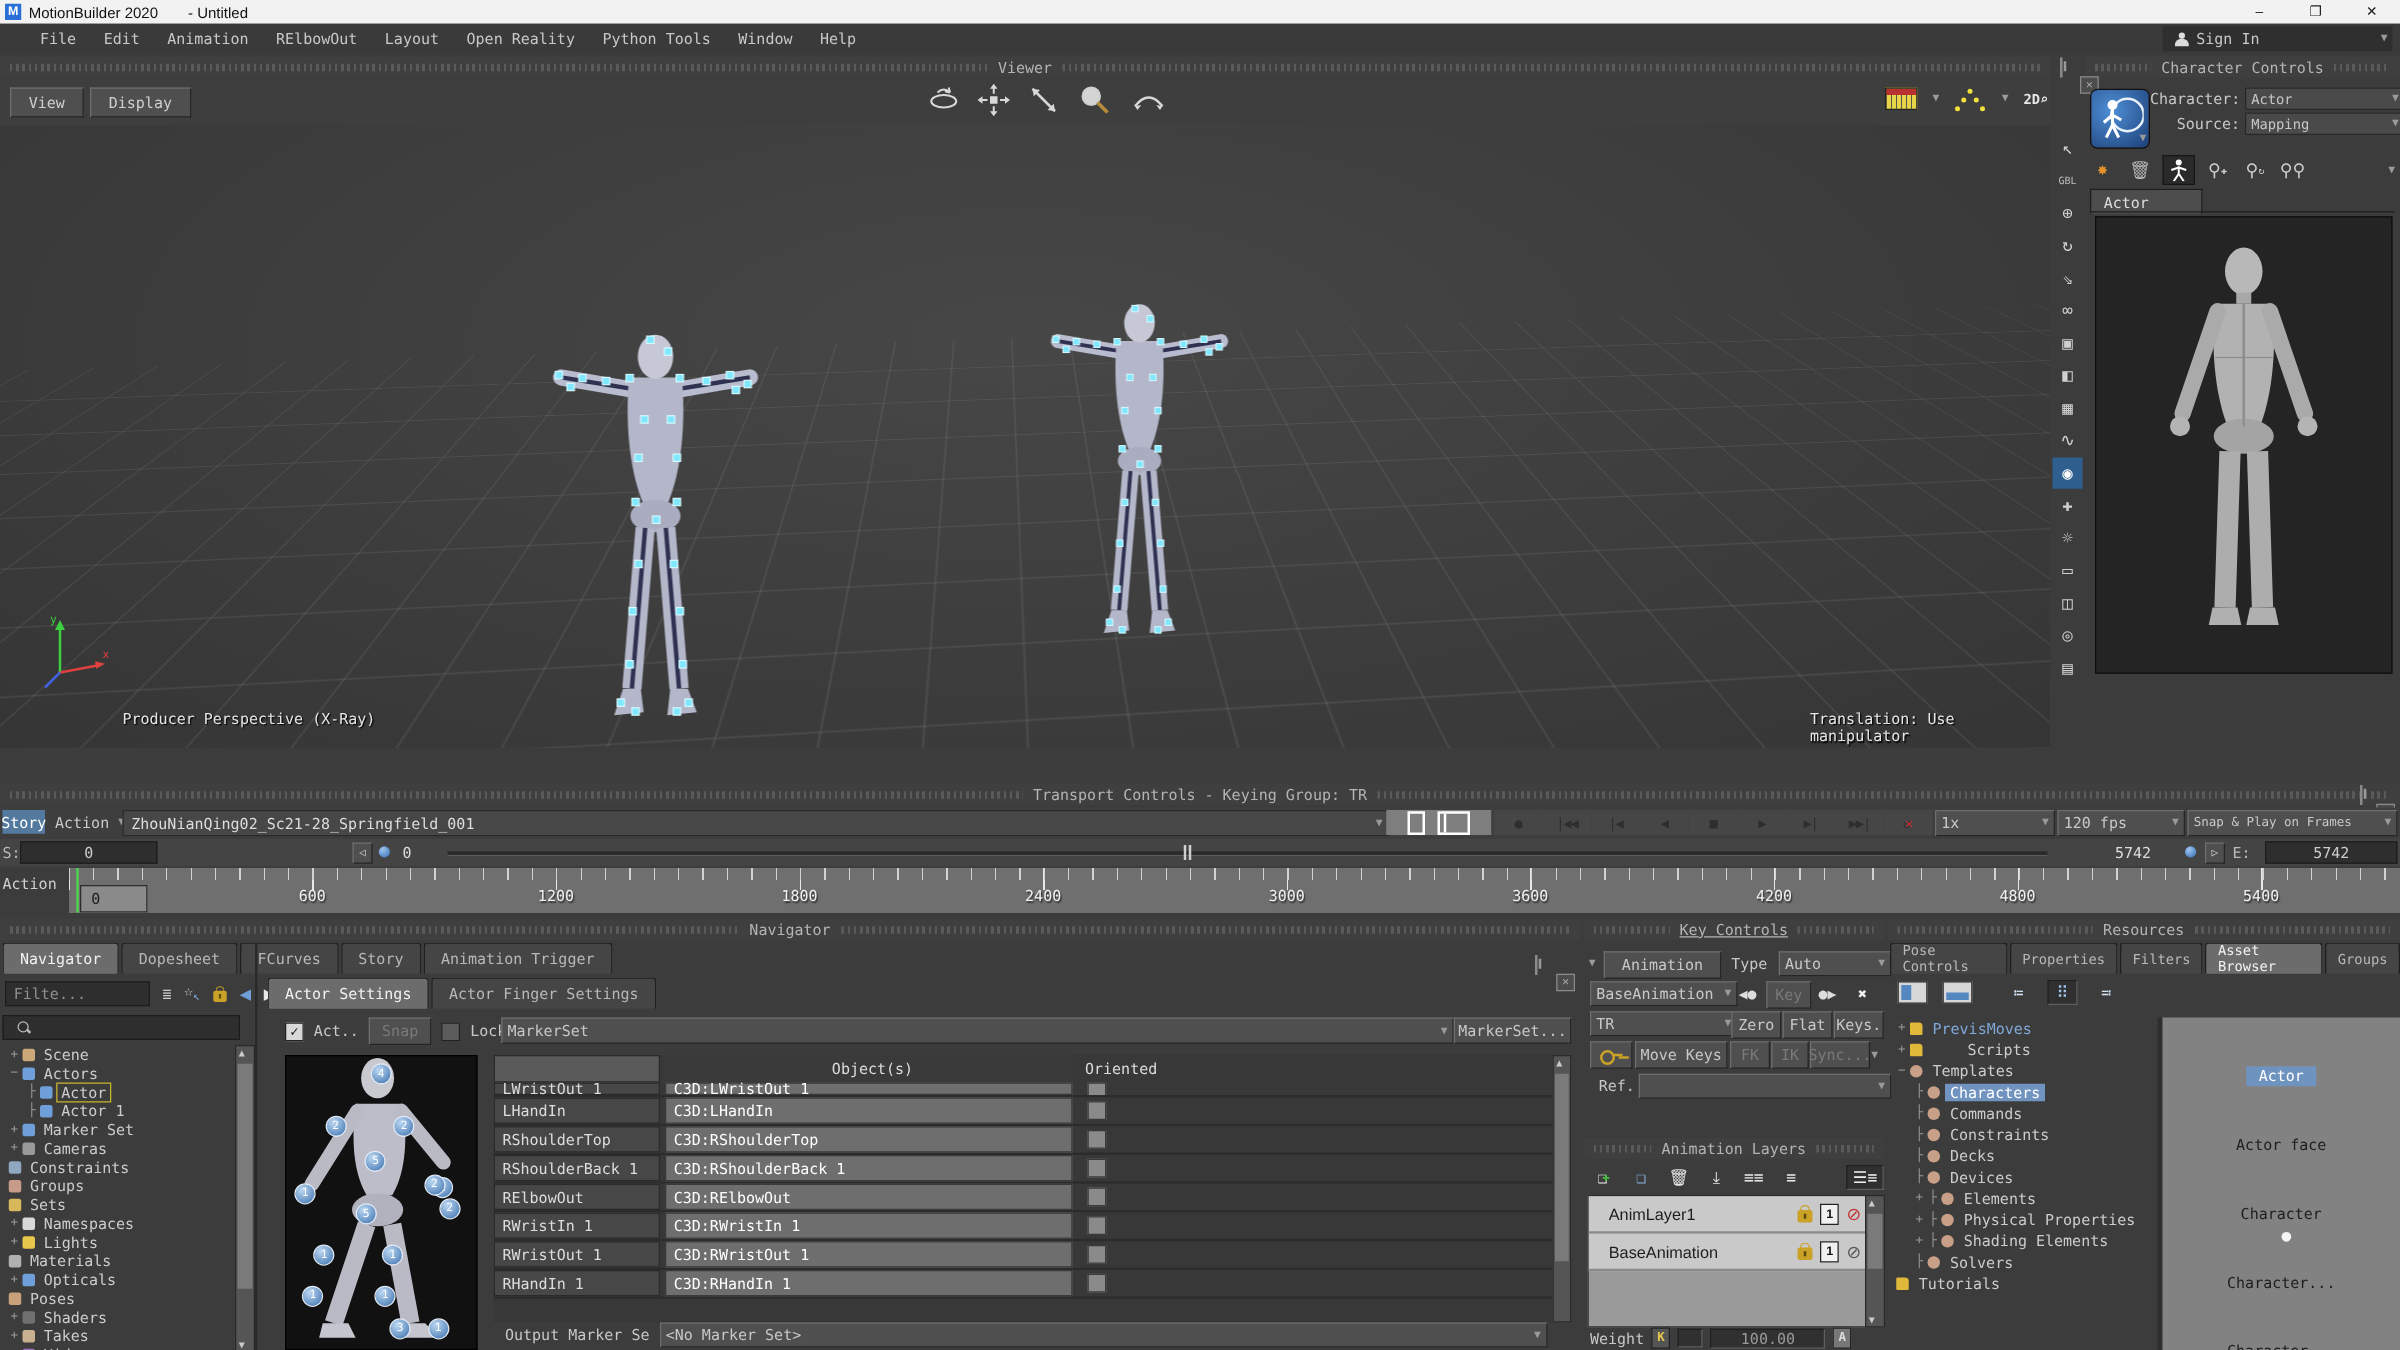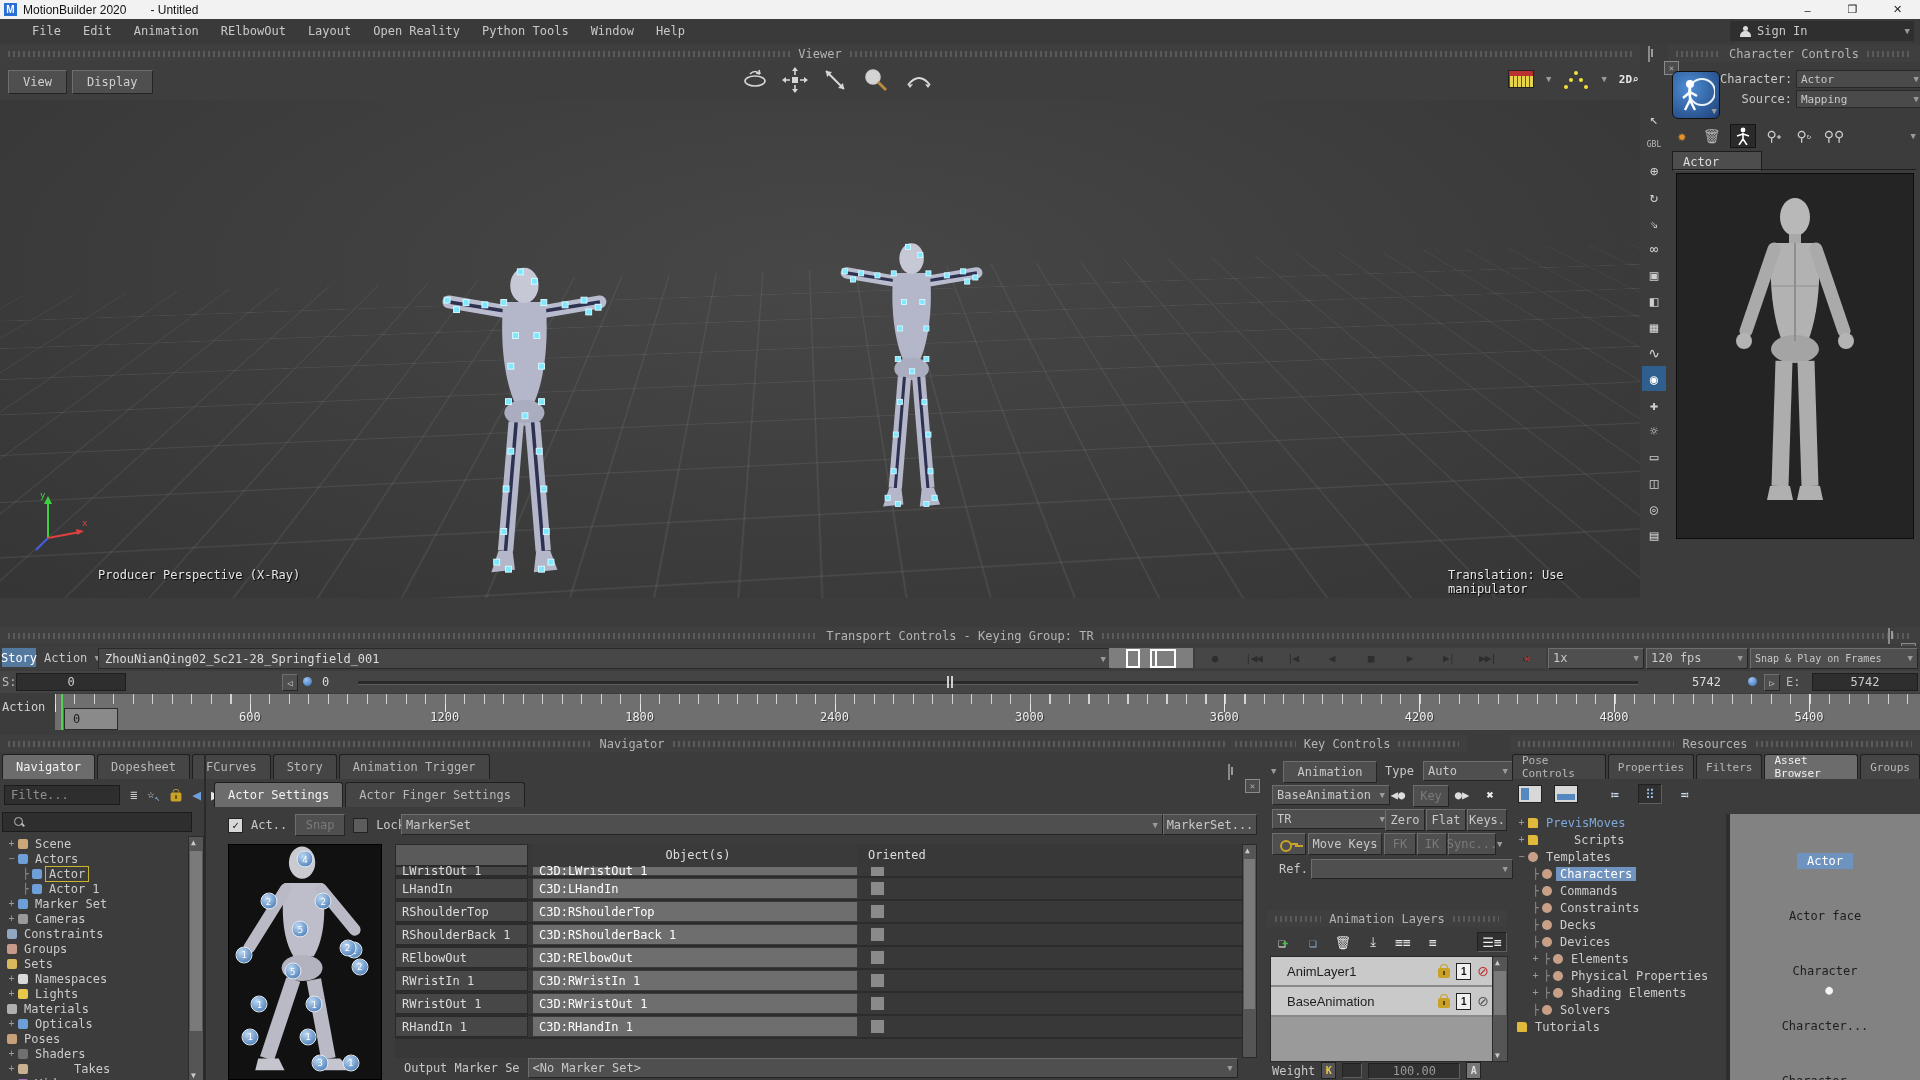--- a/index.html
+++ b/index.html
@@ -559,21 +559,21 @@
     <span class="playbox">0</span>
   </div>
 
   
   <div class="phead" style="left:0;top:735px;width:1264px;">
     <span>Navigator</span>
   </div>
   <span class="pico fl abs" style="left:1228px;top:737px;"></span>
   <span class="pico cl abs" style="left:1245px;top:737px;">✕</span>
 
-  <div class="phead" style="left:1227px;top:735px;width:240px;">
+  <div class="phead" style="left:1267px;top:735px;width:240px;text-decoration:underline;">
     <span>Key Controls</span>
   </div>
   <span class="pico fl abs" style="left:1471px;top:737px;"></span>
   <span class="pico cl abs" style="left:1488px;top:737px;">✕</span>
 
   <div class="phead" style="left:1510px;top:735px;width:410px;">
     <span>Resources</span>
   </div>
   <span class="pico fl abs" style="left:1884px;top:737px;"></span>
   <span class="pico cl abs" style="left:1901px;top:737px;">✕</span>
@@ -721,21 +721,21 @@
         <span class="texp">+</span>
 
         <span class="tico" style="background: rgb(112, 112, 112);"></span>
         <span style="padding:0 3px;">Shaders</span>
       </div>
 
       <div class="treerow" style="padding-left: 4px;">
         <span class="texp">+</span>
 
         <span class="tico" style="background: rgb(200, 176, 144);"></span>
-        <span style="padding:0 3px;margin-left:39px;">Takes</span>
+        <span style="padding:0 3px;">Takes</span>
       </div>
 
       <div class="treerow" style="padding-left: 4px;">
         <span class="texp">+</span>
 
         <span class="tico" style="background: rgb(160, 112, 192);"></span>
         <span style="padding:0 3px;">Videos</span>
       </div>
     </div>
   <div class="scroll" style="left:188px;top:836px;width:14px;height:244px;">

